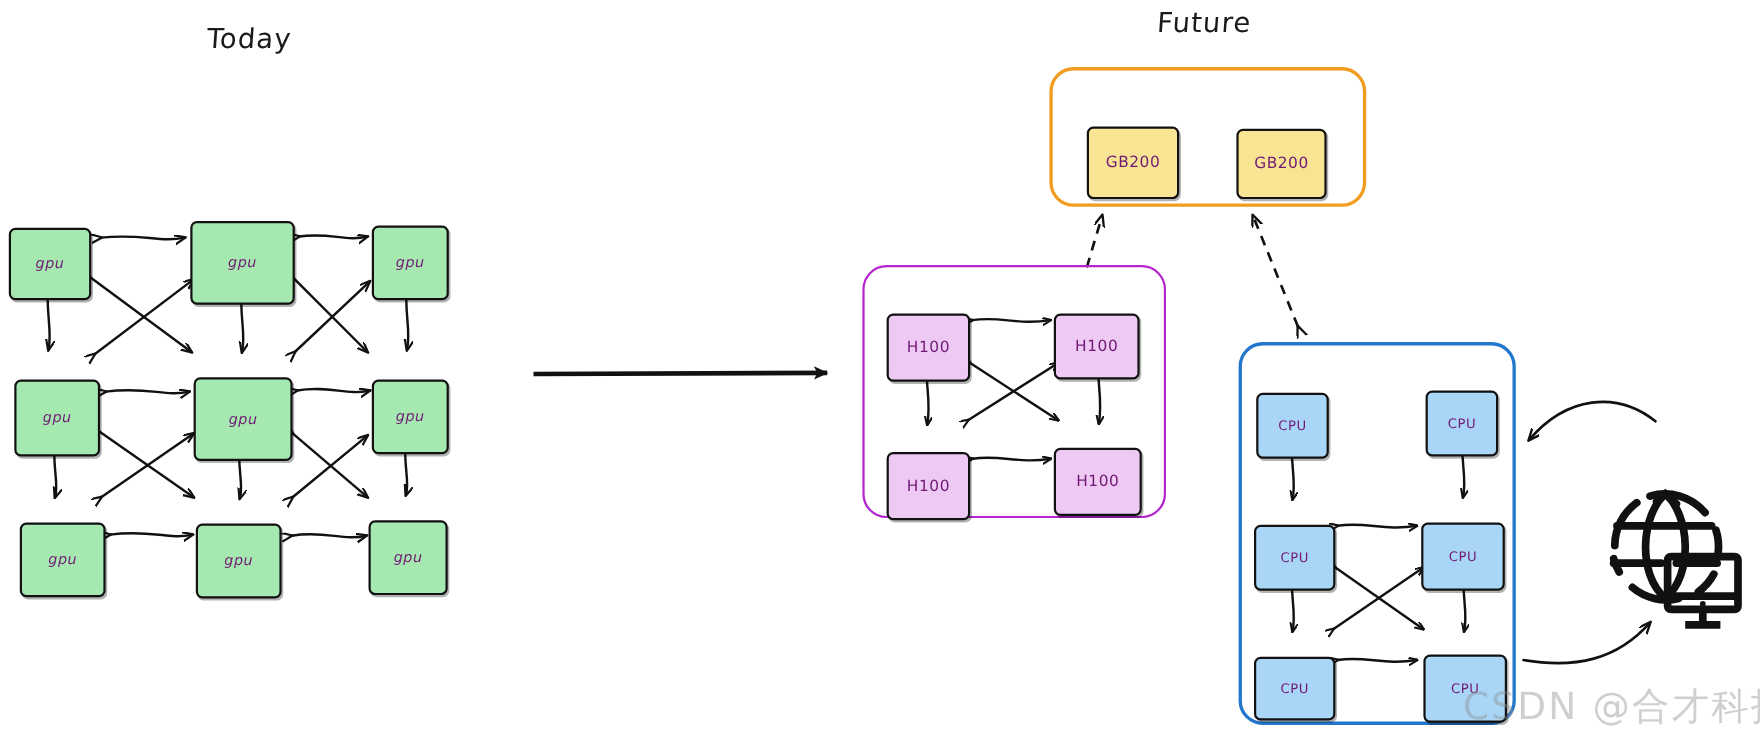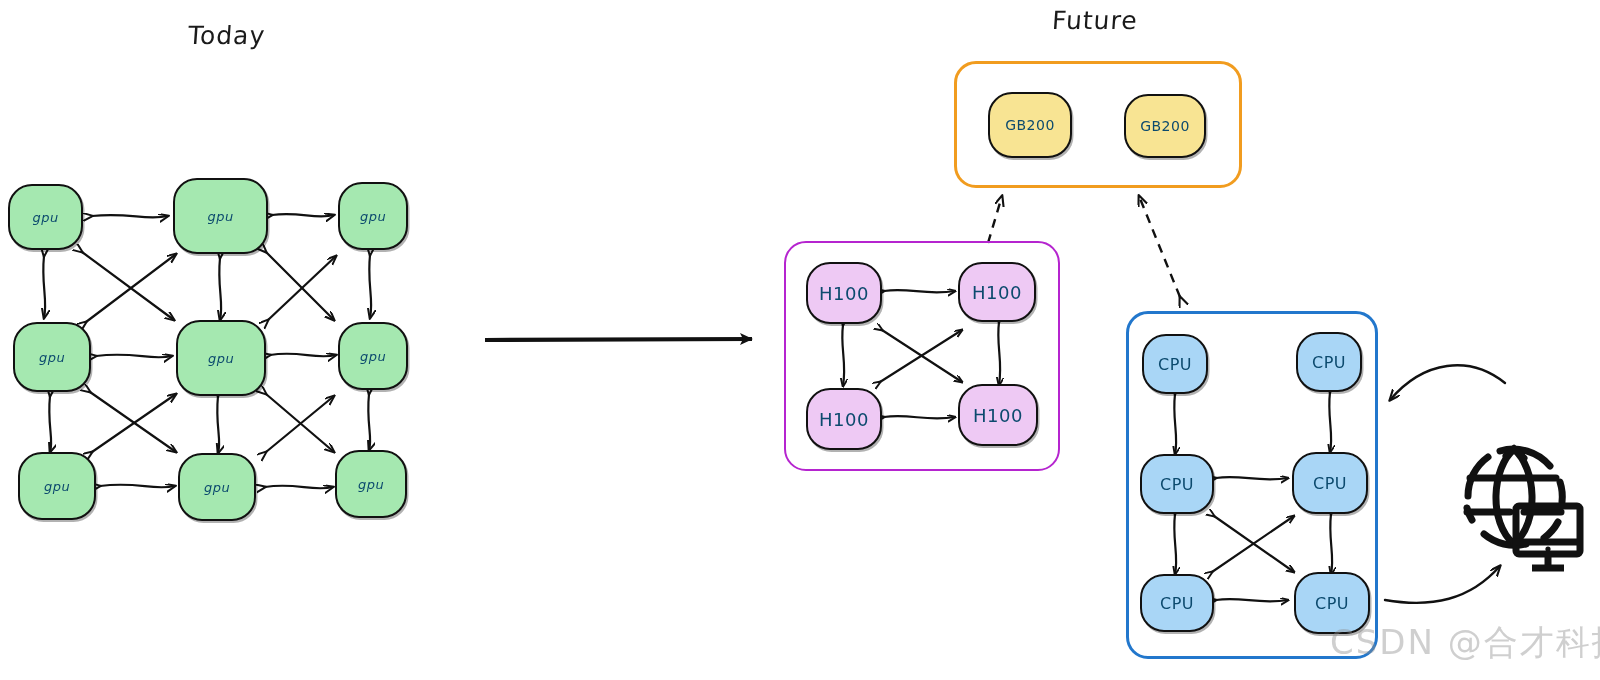--- a/index.html
+++ b/index.html
@@ -31,32 +31,33 @@
     letter-spacing: 1px;
     white-space: nowrap;
     transform: skewX(-4deg);
   }
   .node {
     position: absolute;
     display: flex;
     align-items: center;
     justify-content: center;
     border: 2.6px solid #111111;
-    border-radius: 24px;
+    border-radius: 6px;
     box-sizing: border-box;
     font-family: "DejaVu Sans", sans-serif;
     font-size: 13px;
-    color: #0c4a6e;
+    color: #701a75;
     letter-spacing: 0.5px;
     box-shadow: 1.5px 2px 0 rgba(0,0,0,0.30);
+    margin-top: 23px;
   }
   .node.gpu   { background: #a5e8b0; font-style: italic; }
   .node.gb200 { background: #f8e493; font-size: 14px; }
-  .node.h100  { background: #eec9f4; font-size: 18px; }
-  .node.cpu   { background: #a9d6f6; font-size: 16px; text-align: right; }
+  .node.h100  { background: #eec9f4; font-size: 14px; }
+  .node.cpu   { background: #a9d6f6; font-size: 12px; text-align: right; }
 
   .group {
     position: absolute;
     border-radius: 22px;
     box-sizing: border-box;
     background: transparent;
   }
   .group.orange { border: 3px solid #f19c1f; }
   .group.purple { border: 2.6px solid #b524cf; }
   .group.blue   { border: 3px solid #2277cc; }

